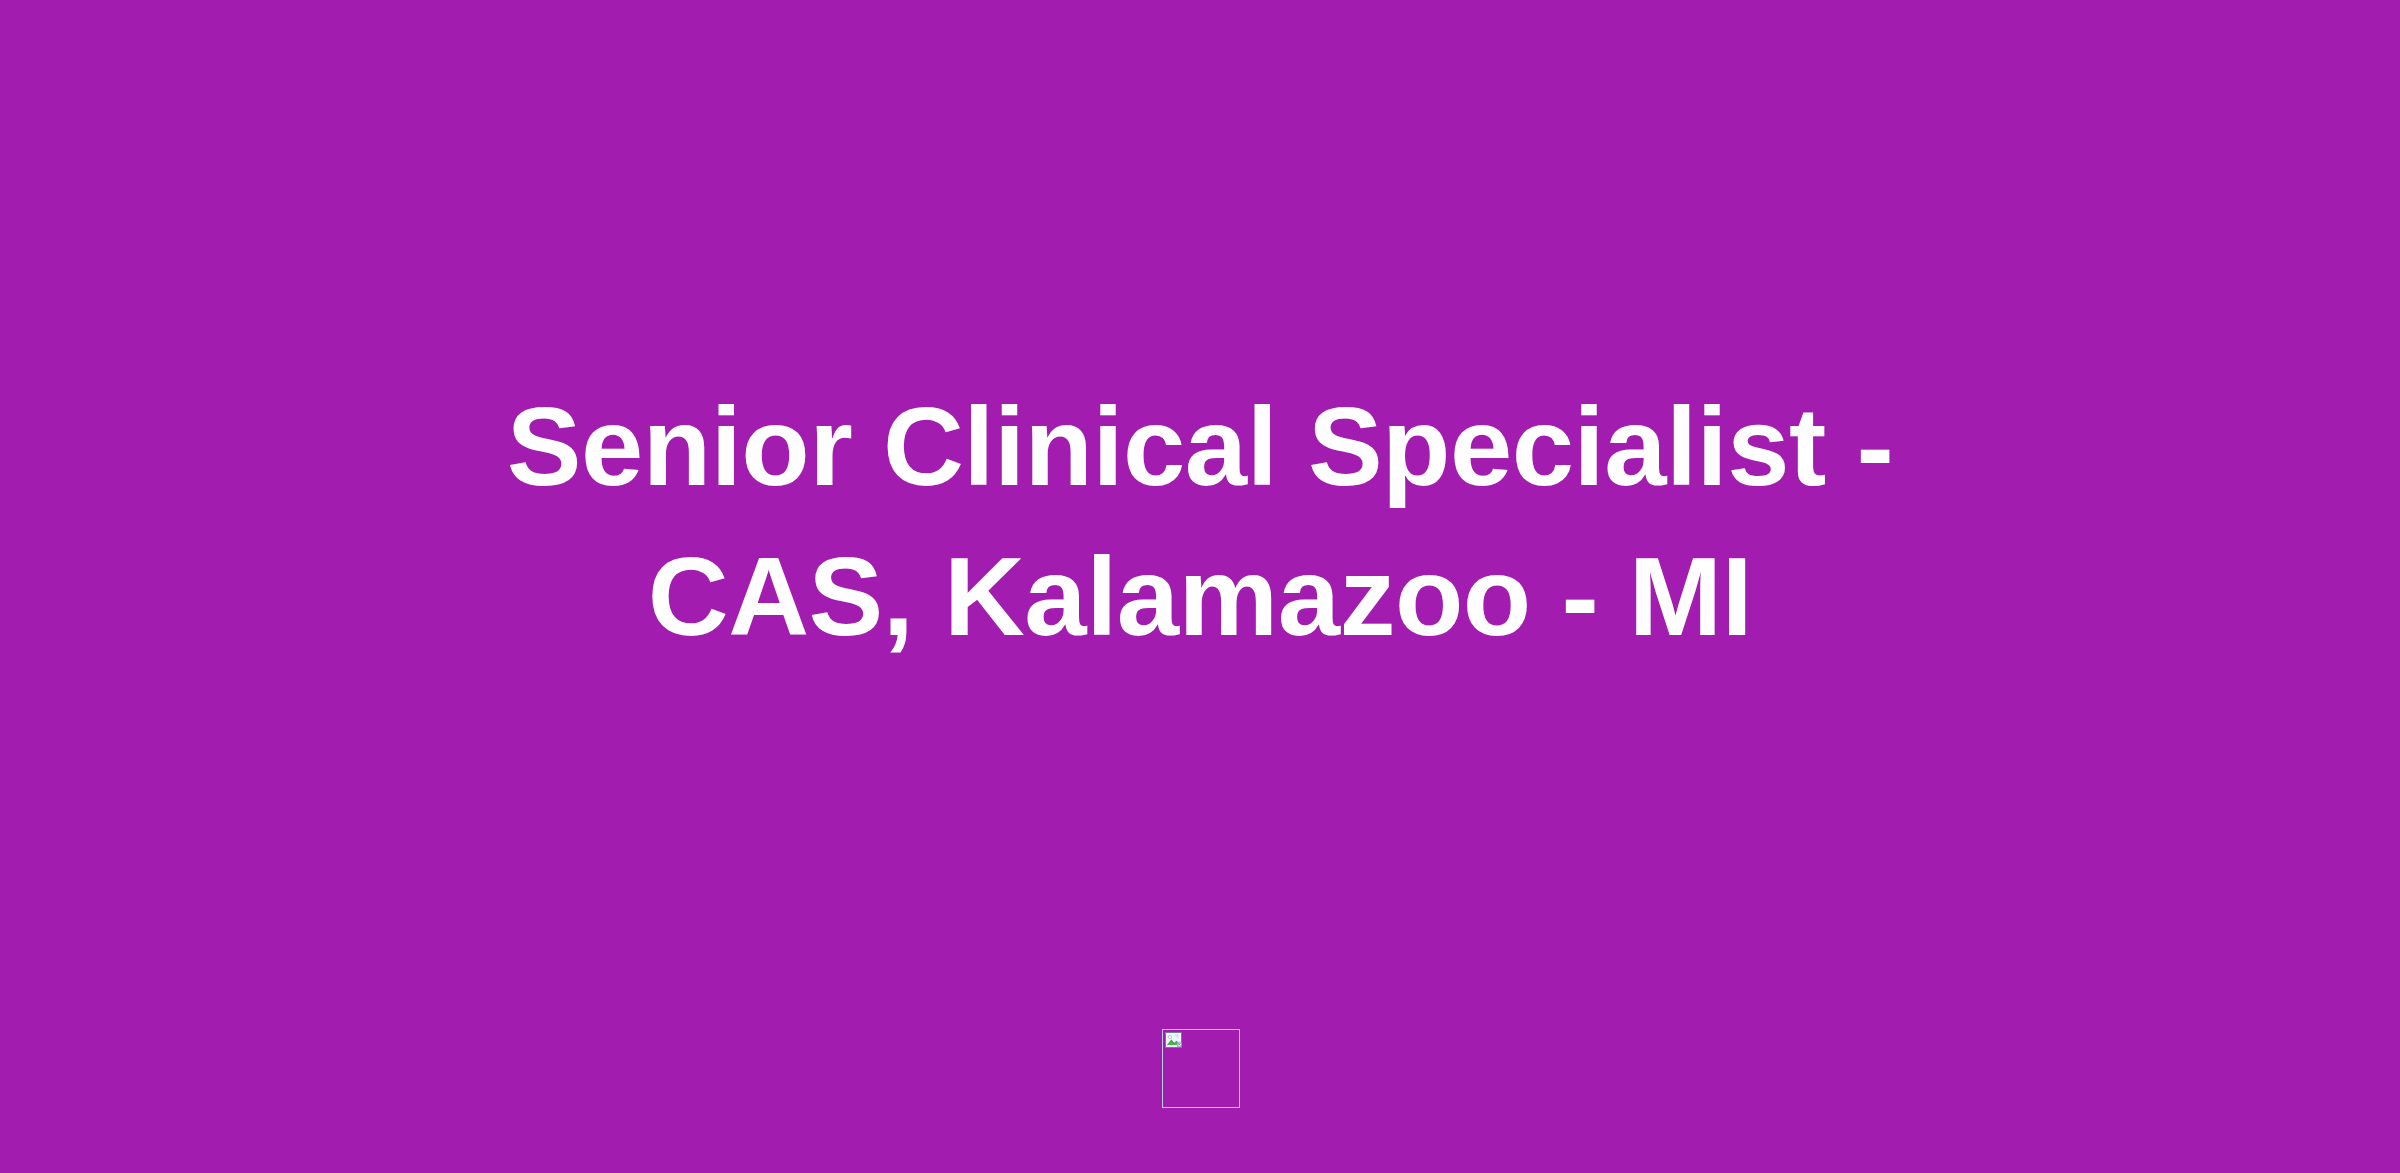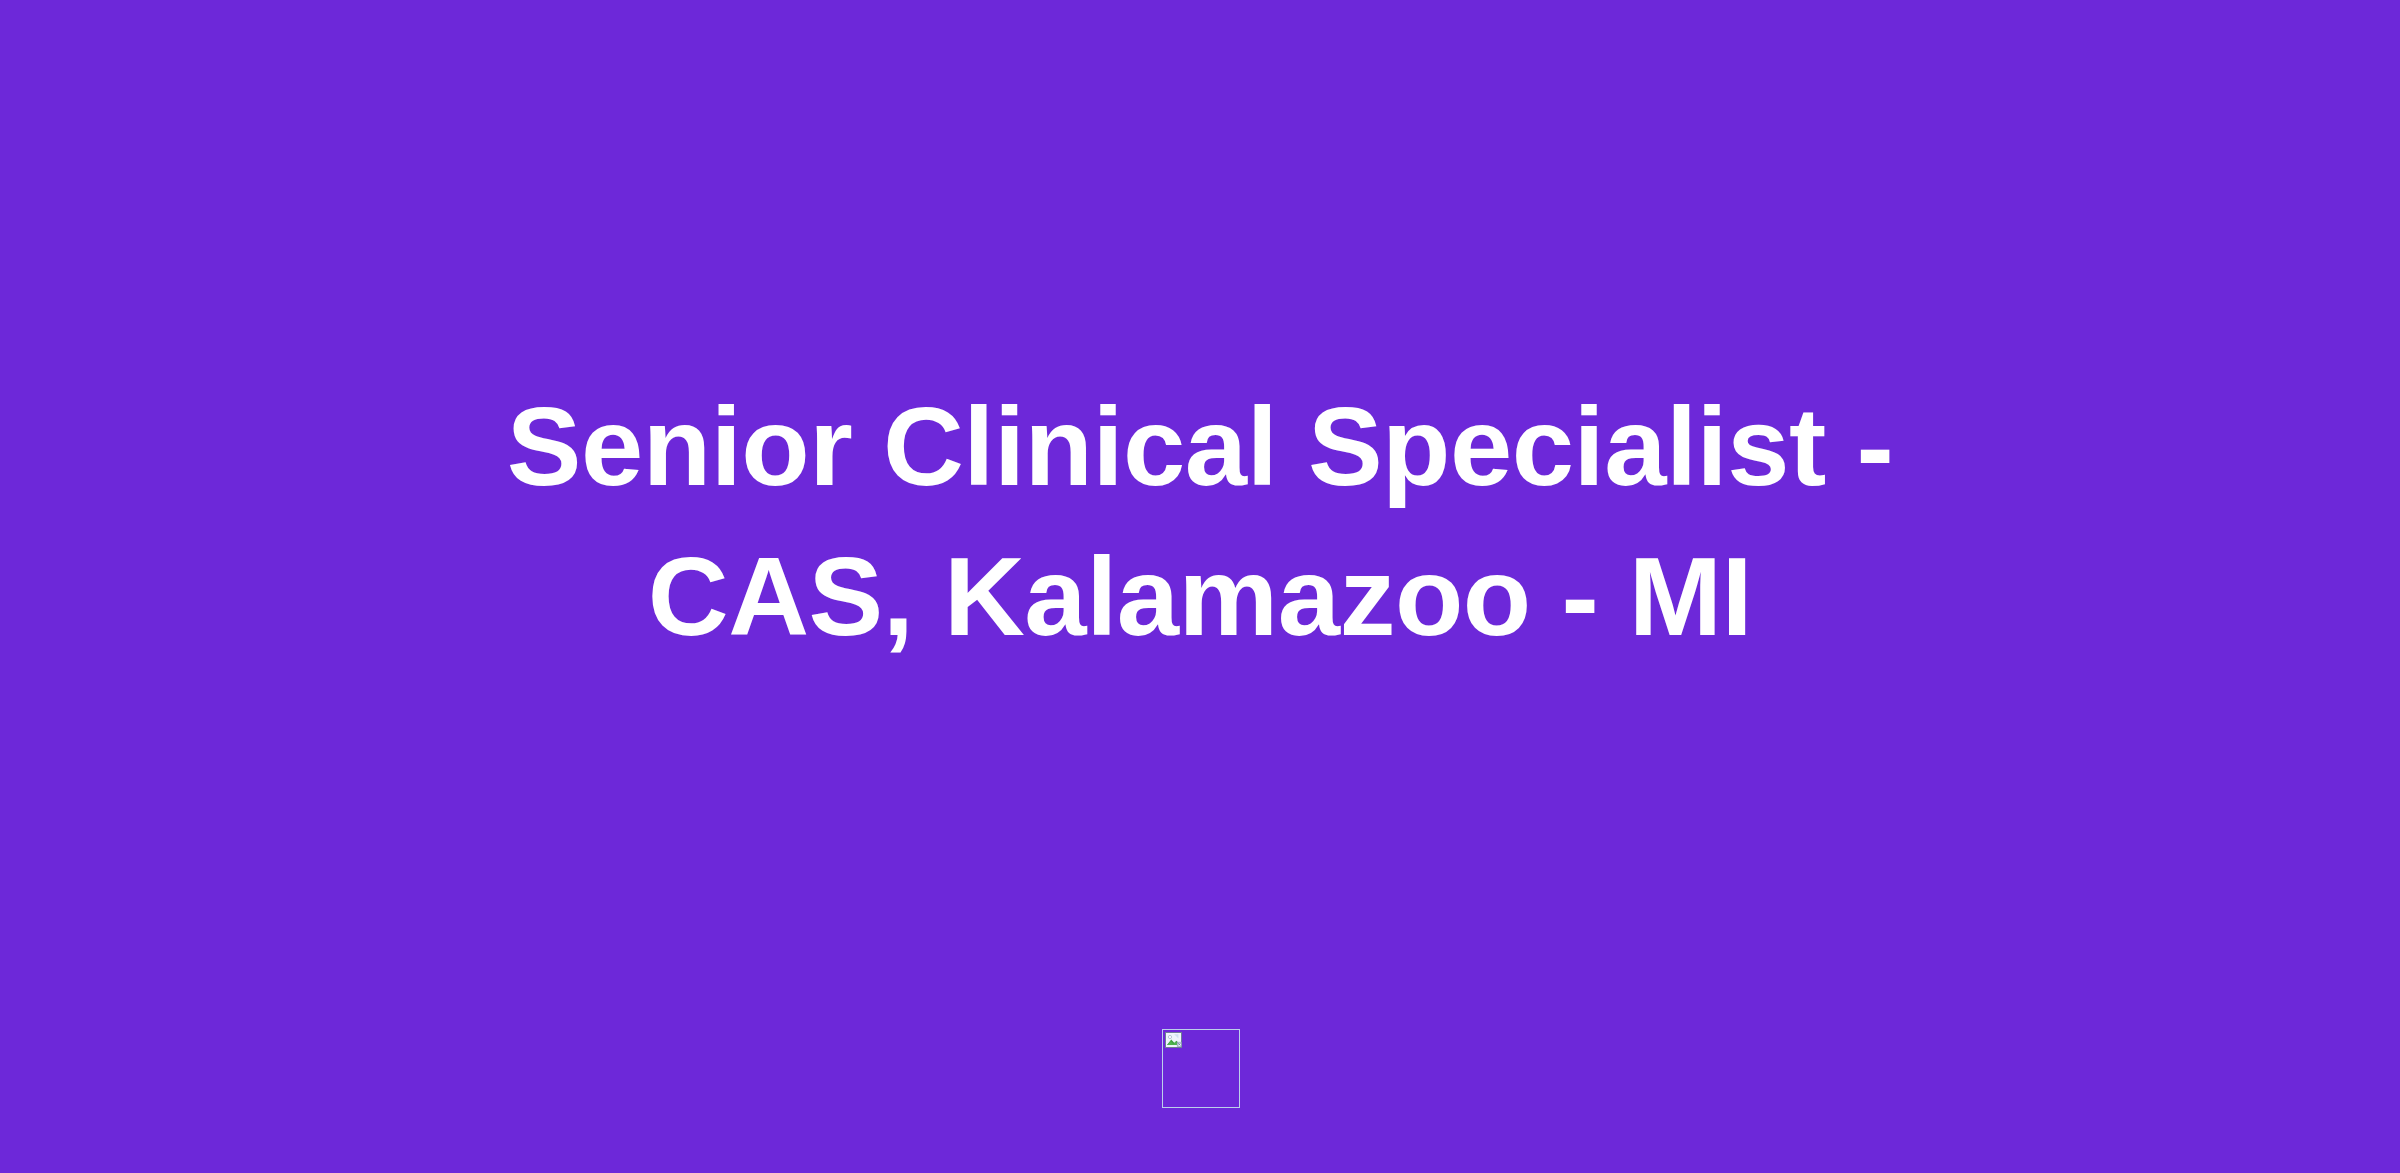--- a/index.html
+++ b/index.html
@@ -10,21 +10,21 @@
     width: 2400px;
     height: 1173px;
     overflow: hidden;
     font-family: "Liberation Sans", sans-serif;
   }
 
   #page {
     position: relative;
     width: 2400px;
     height: 1173px;
-    background: #6d28d9;
+    background: #a21caf;
     box-sizing: border-box;
   }
 
   
   .title-wrap {
     position: absolute;
     left: 0;
     top: 0;
     width: 2400px;
     

